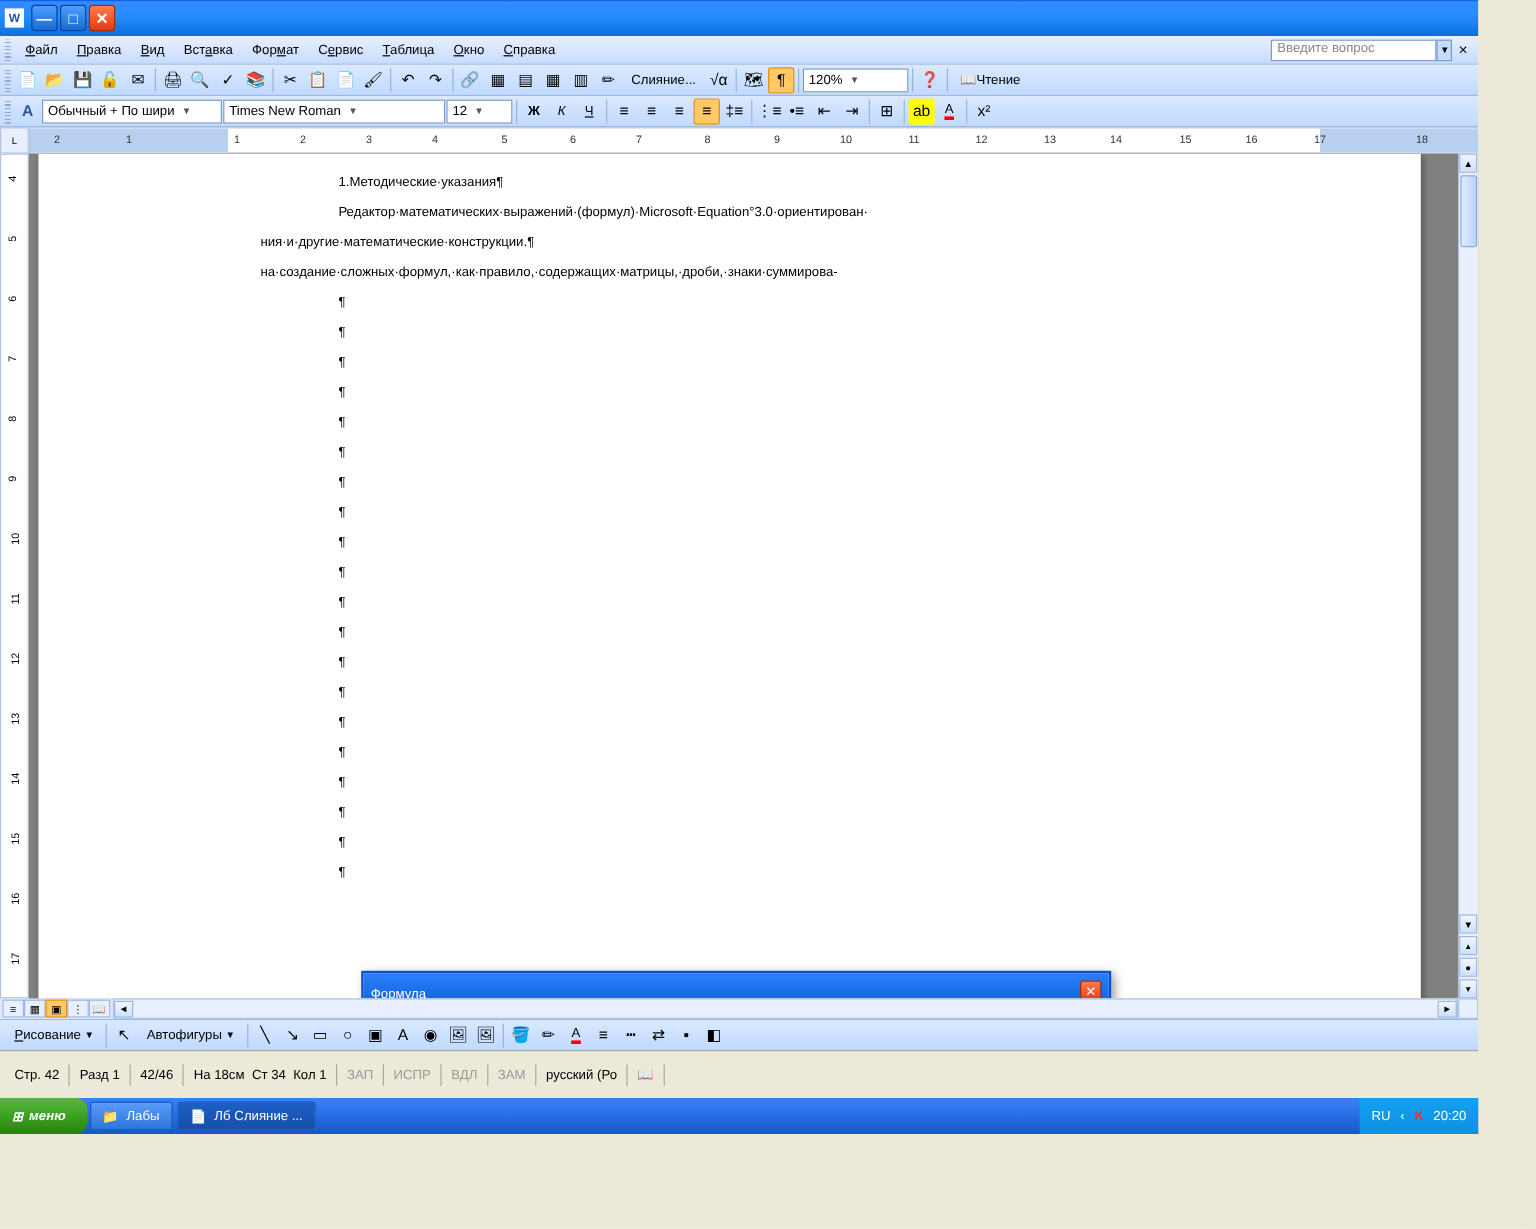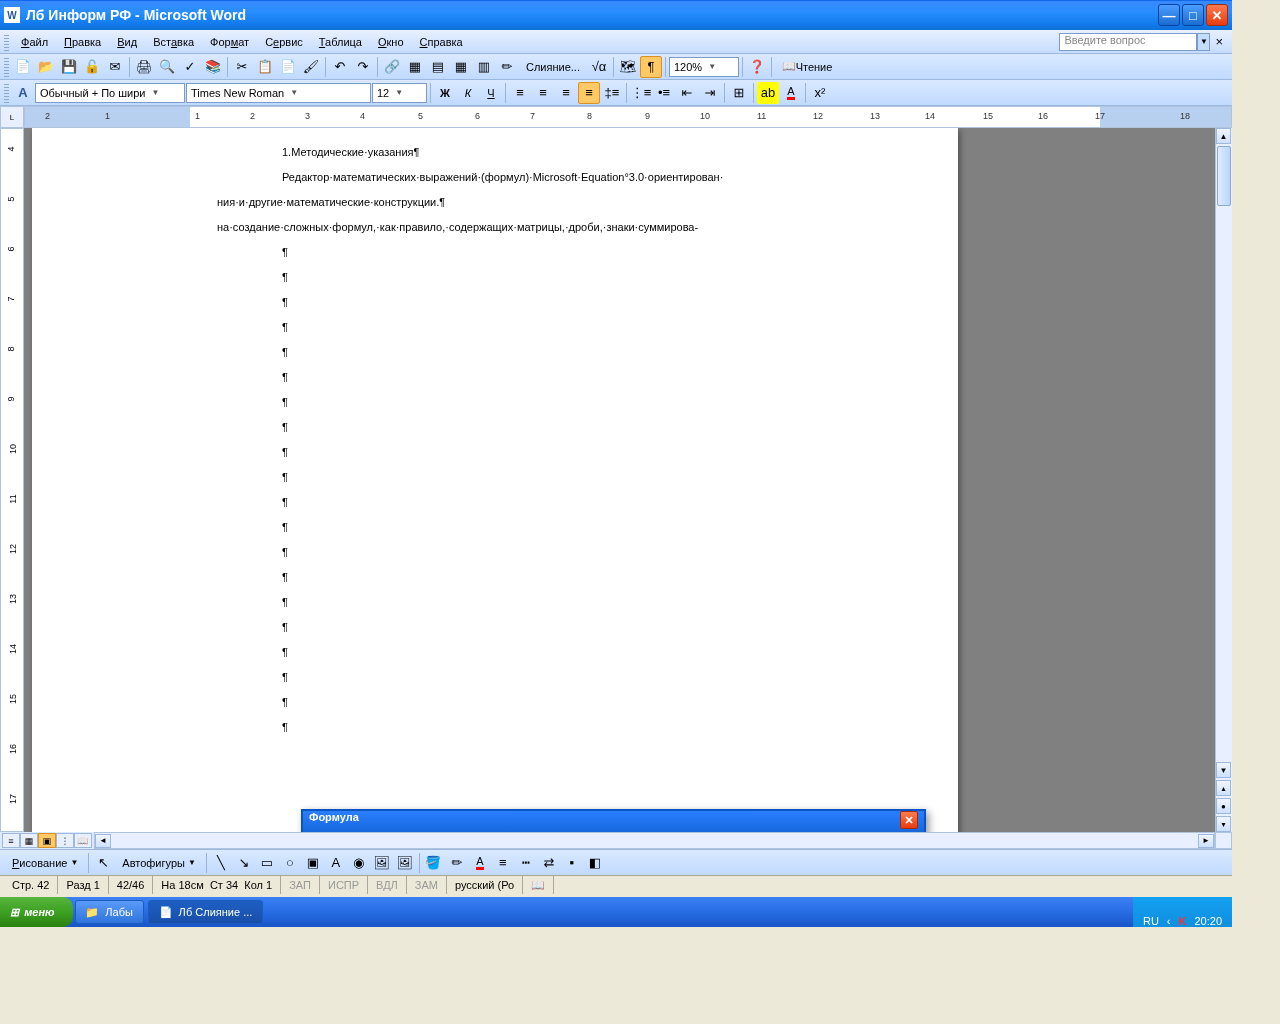--- a/index.html
+++ b/index.html
@@ -27,55 +27,54 @@
 .ruler-area{height:22px;background:#fff;display:flex}
 .ruler-corner{width:24px;height:22px;background:#e8f0ff;border:1px solid #b0c4de;display:flex;align-items:center;justify-content:center;font-size:8px}
 .hruler{flex:1;height:22px;background:#fff;border:1px solid #b0c4de;position:relative;overflow:hidden}
 .hruler-inner{position:absolute;height:100%;display:flex;align-items:center;font-size:9px;color:#333}
 .hruler-num{position:absolute;top:4px;font-size:9px}
 .hruler-margin{position:absolute;top:0;height:100%;background:#b8d0f0}
 .content-area{display:flex;height:704px;background:#808080}
 .vruler{width:24px;background:#fff;border:1px solid #b0c4de;position:relative}
 .vruler-num{position:absolute;left:7px;font-size:9px;transform:rotate(-90deg)}
 .doc-scroll{flex:1;background:#808080;overflow:hidden;position:relative}
-.page{position:absolute;left:8px;top:0;width:926px;min-height:850px;background:#fff;box-shadow:2px 2px 6px rgba(0,0,0,0.4);padding:12px 0}
+.page{position:absolute;left:8px;top:0;width:1152px;min-height:850px;background:#fff;box-shadow:2px 2px 6px rgba(0,0,0,0.4);padding:12px 0}
 .doc-text{font-family:'Times New Roman',serif;font-size:18px;line-height:25px;color:#000;padding:0 20px}
 .doc-text .p1{margin-left:230px}
 .doc-text .p2{margin-left:165px;text-align:justify;width:940px}
 .doc-text .pmark{margin-left:230px;color:#000}
 .vscroll{width:17px;background:#e8f0ff;border-left:1px solid #b0c4de;position:relative}
 .vscroll .arrow{width:15px;height:16px;background:linear-gradient(180deg,#f0f6ff,#cde0ff);border:1px solid #9db8e0;display:flex;align-items:center;justify-content:center;font-size:8px}
 .vscroll .thumb{position:absolute;left:1px;width:14px;background:linear-gradient(90deg,#e0ecff,#b8d4ff);border:1px solid #8aa8d0;border-radius:2px}
 .hscroll-row{height:17px;display:flex;background:#e8f0ff}
 .viewbtns{display:flex;align-items:center;padding:0 2px;background:#dce9ff}
 .viewbtn{width:18px;height:15px;border:1px solid #9db8e0;background:#e8f0ff;display:flex;align-items:center;justify-content:center;font-size:9px;cursor:pointer}
 .viewbtn.active{background:#ffc966;border-color:#e09020}
 .hscroll{flex:1;background:#e8f0ff;border:1px solid #b0c4de;position:relative;display:flex;align-items:center}
 .hscroll .arrow{width:16px;height:14px;background:linear-gradient(180deg,#f0f6ff,#cde0ff);border:1px solid #9db8e0;display:flex;align-items:center;justify-content:center;font-size:8px}
 .drawbar{height:26px;background:linear-gradient(180deg,#dae9ff,#c0daff);display:flex;align-items:center;padding:0 4px;border-top:1px solid #9db8e0;gap:1px}
-.statusbar{height:22px;background:#ece9d8;border-top:1px solid #aca899;display:flex;align-items:flex-start;font-size:11px;padding:0 4px;gap:0}
+.statusbar{height:40px;background:#ece9d8;border-top:1px solid #aca899;display:flex;align-items:center;font-size:11px;padding:0 4px;gap:0}
 .statusbar .cell{padding:0 8px;border-right:1px solid #aca899;height:18px;display:flex;align-items:center}
 .statusbar .dim{color:#999}
 .taskbar{height:30px;background:linear-gradient(180deg,#3c81f3 0%,#2b71e8 40%,#1856c8 100%);display:flex;align-items:center}
 .start{height:30px;padding:0 18px 0 10px;background:linear-gradient(180deg,#57b53d 0%,#3ca122 50%,#2a8010 100%);color:#fff;font-style:italic;font-weight:bold;font-size:18px;display:flex;align-items:center;border-radius:0 10px 10px 0}
 .taskbtn{height:24px;margin:0 2px;padding:0 10px;background:linear-gradient(180deg,#5a9bf8,#2e74dc);border:1px solid #1a5cc0;border-radius:3px;color:#fff;display:flex;align-items:center;gap:6px;font-size:11px;cursor:pointer;max-width:150px}
 .taskbtn.active{background:linear-gradient(180deg,#1e5fc4,#184fa8)}
-.tray{margin-left:auto;height:30px;background:linear-gradient(180deg,#14a0f0,#0f8fe0);padding:0 10px;display:flex;align-items:flex-end;gap:8px;color:#fff;font-size:11px}
+.tray{margin-left:auto;height:30px;background:linear-gradient(180deg,#14a0f0,#0f8fe0);padding:0 10px;display:flex;align-items:center;gap:8px;color:#fff;font-size:11px}
 .equation-window{position:absolute;left:277px;top:681px;width:625px;background:#ece9d8;border:2px solid #0854c4;box-shadow:3px 3px 8px rgba(0,0,0,0.4)}
-.eq-title{height:24px;background:linear-gradient(180deg,#2a7fff 0%,#1565d8 100%);display:flex;align-items:flex-start;padding:0 6px;color:#fff;font-size:13px;font-weight:bold}
+.eq-title{height:24px;background:linear-gradient(180deg,#2a7fff 0%,#1565d8 100%);display:flex;align-items:flex-end;padding:0 6px;color:#fff;font-size:13px;font-weight:normal}
 .eq-close{margin-left:auto;width:18px;height:18px;background:linear-gradient(180deg,#ff7a4f,#e73c10);border:1px solid #a02c08;border-radius:2px;display:flex;align-items:center;justify-content:center;font-size:11px;cursor:pointer}
 .txtbtn{padding:0 6px;height:22px;display:flex;align-items:center;cursor:pointer;border:1px solid transparent;border-radius:2px}
 .txtbtn .dd{font-size:8px;margin-left:3px}
 </style>
 </head>
 <body>
 
 <div class="titlebar">
   <span class="icon">W</span>
-  <span class="title">Лб Информ РФ - Microsoft Word</span>
   <div class="btns">
     <div class="btn btn-min">—</div>
     <div class="btn btn-max">□</div>
     <div class="btn btn-close">✕</div>
   </div>
 </div>
 
 <div class="menubar">
   <div class="grip"></div>
   <span><u>Ф</u>айл</span>
@@ -120,21 +119,21 @@
   <div class="tbtn">▥</div>
   <div class="tbtn">✏</div>
   <div class="txtbtn">
       <span>Слияние...</span>
     </div>
   <div class="tbtn">√α</div>
   <div class="sep"></div>
   <div class="tbtn">🗺</div>
   <div class="tbtn active">¶</div>
   <div class="sep"></div>
-  <div class="combo" style="width:70px">
+  <div class="combo" style="width:88px">
       <span>120%</span>
       <span class="dd">▼</span>
     </div>
   <div class="sep"></div>
   <div class="tbtn">❓</div>
   <div class="sep"></div>
   <div class="txtbtn">📖 <span>Чтение</span></div>
 </div>
 
 <div class="toolbar">

